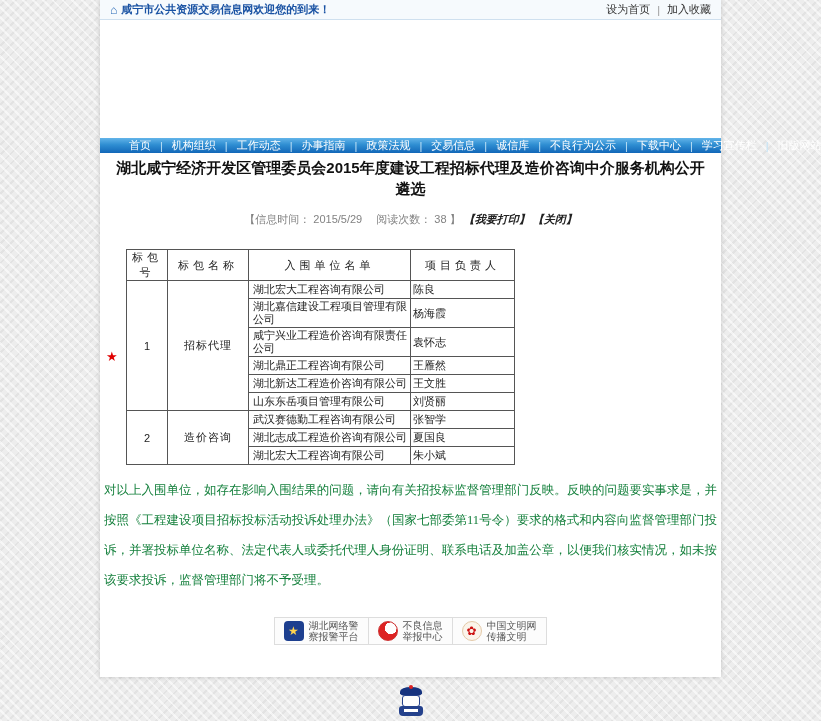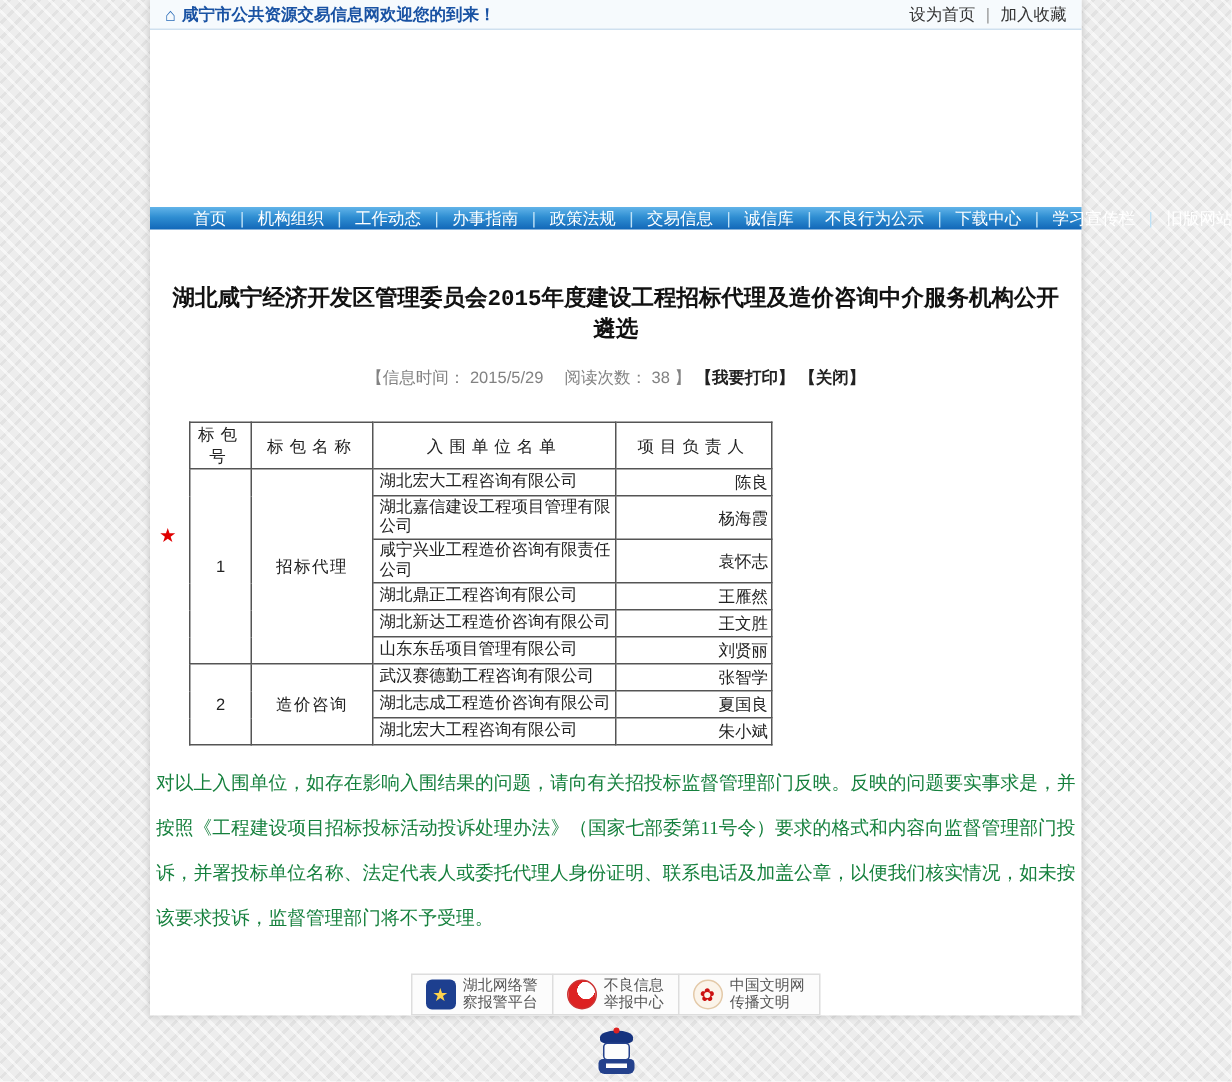--- a/index.html
+++ b/index.html
@@ -31,40 +31,40 @@
   
   .nav {
     height:15px; display:flex; align-items:center;
     background:linear-gradient(#62b4e9 0%, #2f8ed2 45%, #1267b8 100%);
     font-size:11px; padding:0 20px; white-space:nowrap;
   }
   .nav-item { color:#fff; text-decoration:none; padding:0 9px; cursor:pointer; }
   .nav-sep { color:#bfe2f7; }
   
   .title {
-    margin:36px auto 0; width:596px; text-align:center;
-    font-family:Liberation Mono, monospace; font-size:15px; font-weight:bold;
+    margin:4px auto 0; width:596px; text-align:center;
+    font-family:Liberation Sans, sans-serif; font-size:15px; font-weight:bold;
     color:#111; line-height:21px;
   }
   .infoline { margin-top:13px; text-align:center; font-size:11px; color:#828282; }
-  .infoline .dark { color:#222; font-weight:bold; text-decoration:none; cursor:pointer; }
+  .infoline .dark { color:#222; font-weight:bold; text-decoration:none; cursor:pointer;font-style:italic; }
   
   table.result {
     margin:22px 0 0 26px; border-collapse:collapse;
     font-family:Liberation Sans, sans-serif; font-size:11px; color:#222;
   }
   table.result th, table.result td { border:1px solid #555; }
   table.result th {
     font-weight:normal; letter-spacing:4px; text-align:center;
     height:27px; padding:0 2px;
   }
   td.col-no      { width:41px;  text-align:center; }
   td.col-name    { width:81px;  text-align:center; letter-spacing:1px; }
   td.col-company { width:162px; text-align:left; padding:1px 2px 1px 4px; line-height:13px; }
-  td.col-person  { width:104px; text-align:right; padding:1px 2px; }
+  td.col-person  { width:104px; text-align:left; padding:1px 2px; }
   table.result tbody td { height:16px; }
   td.hl { border-bottom:2px solid #e00000; }
   .star {
     position:absolute; left:6px; top:349px; color:#e00000; font-size:13px;
   }
   
   .notice {
     margin:10px 4px 0 4px; font-family:"Liberation Serif", serif;
     font-size:12.5px; color:#15803d; line-height:30px; text-align:justify;
   }

